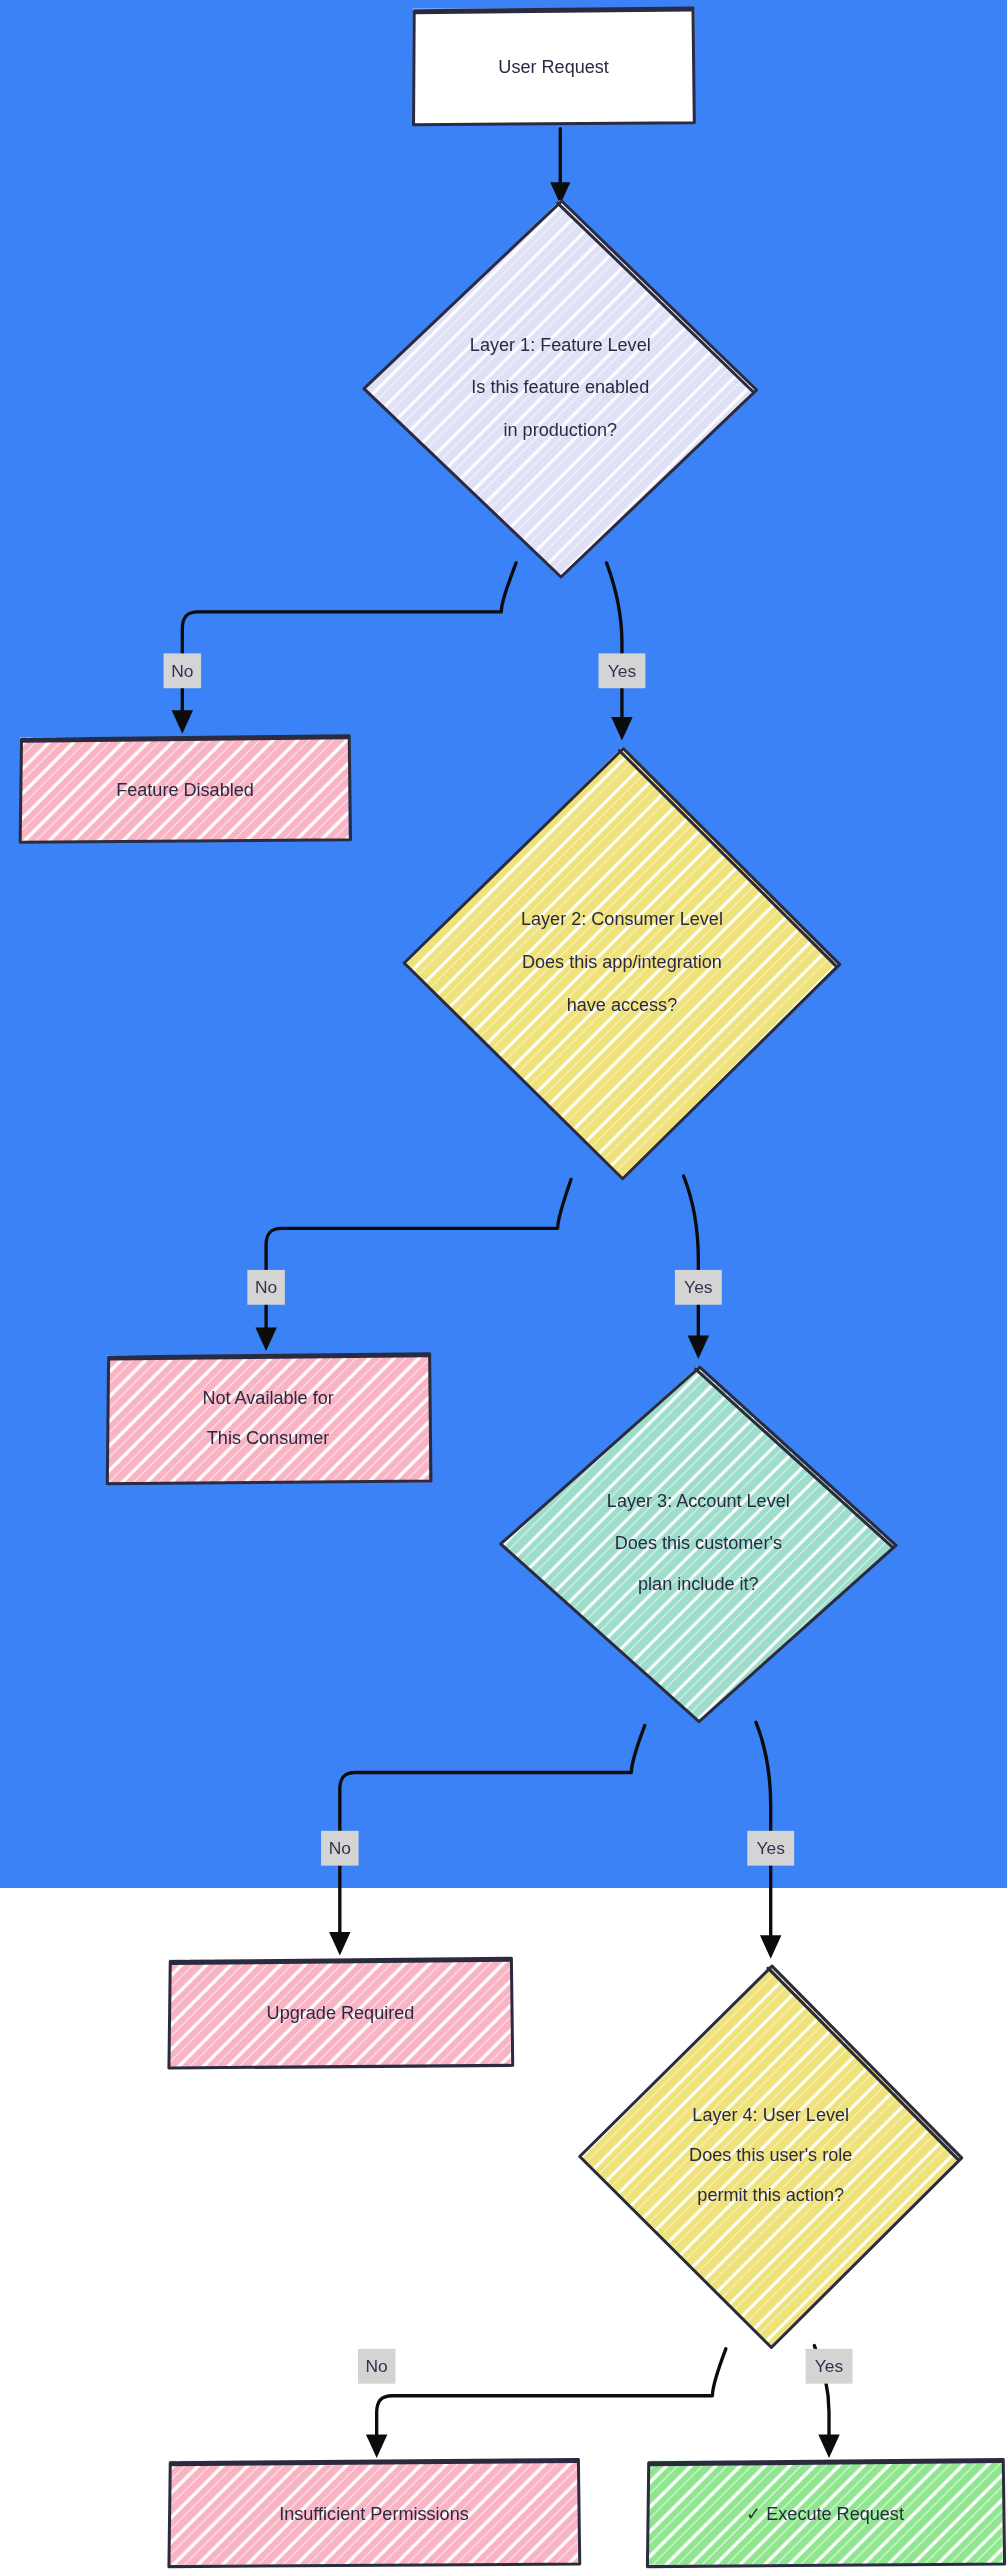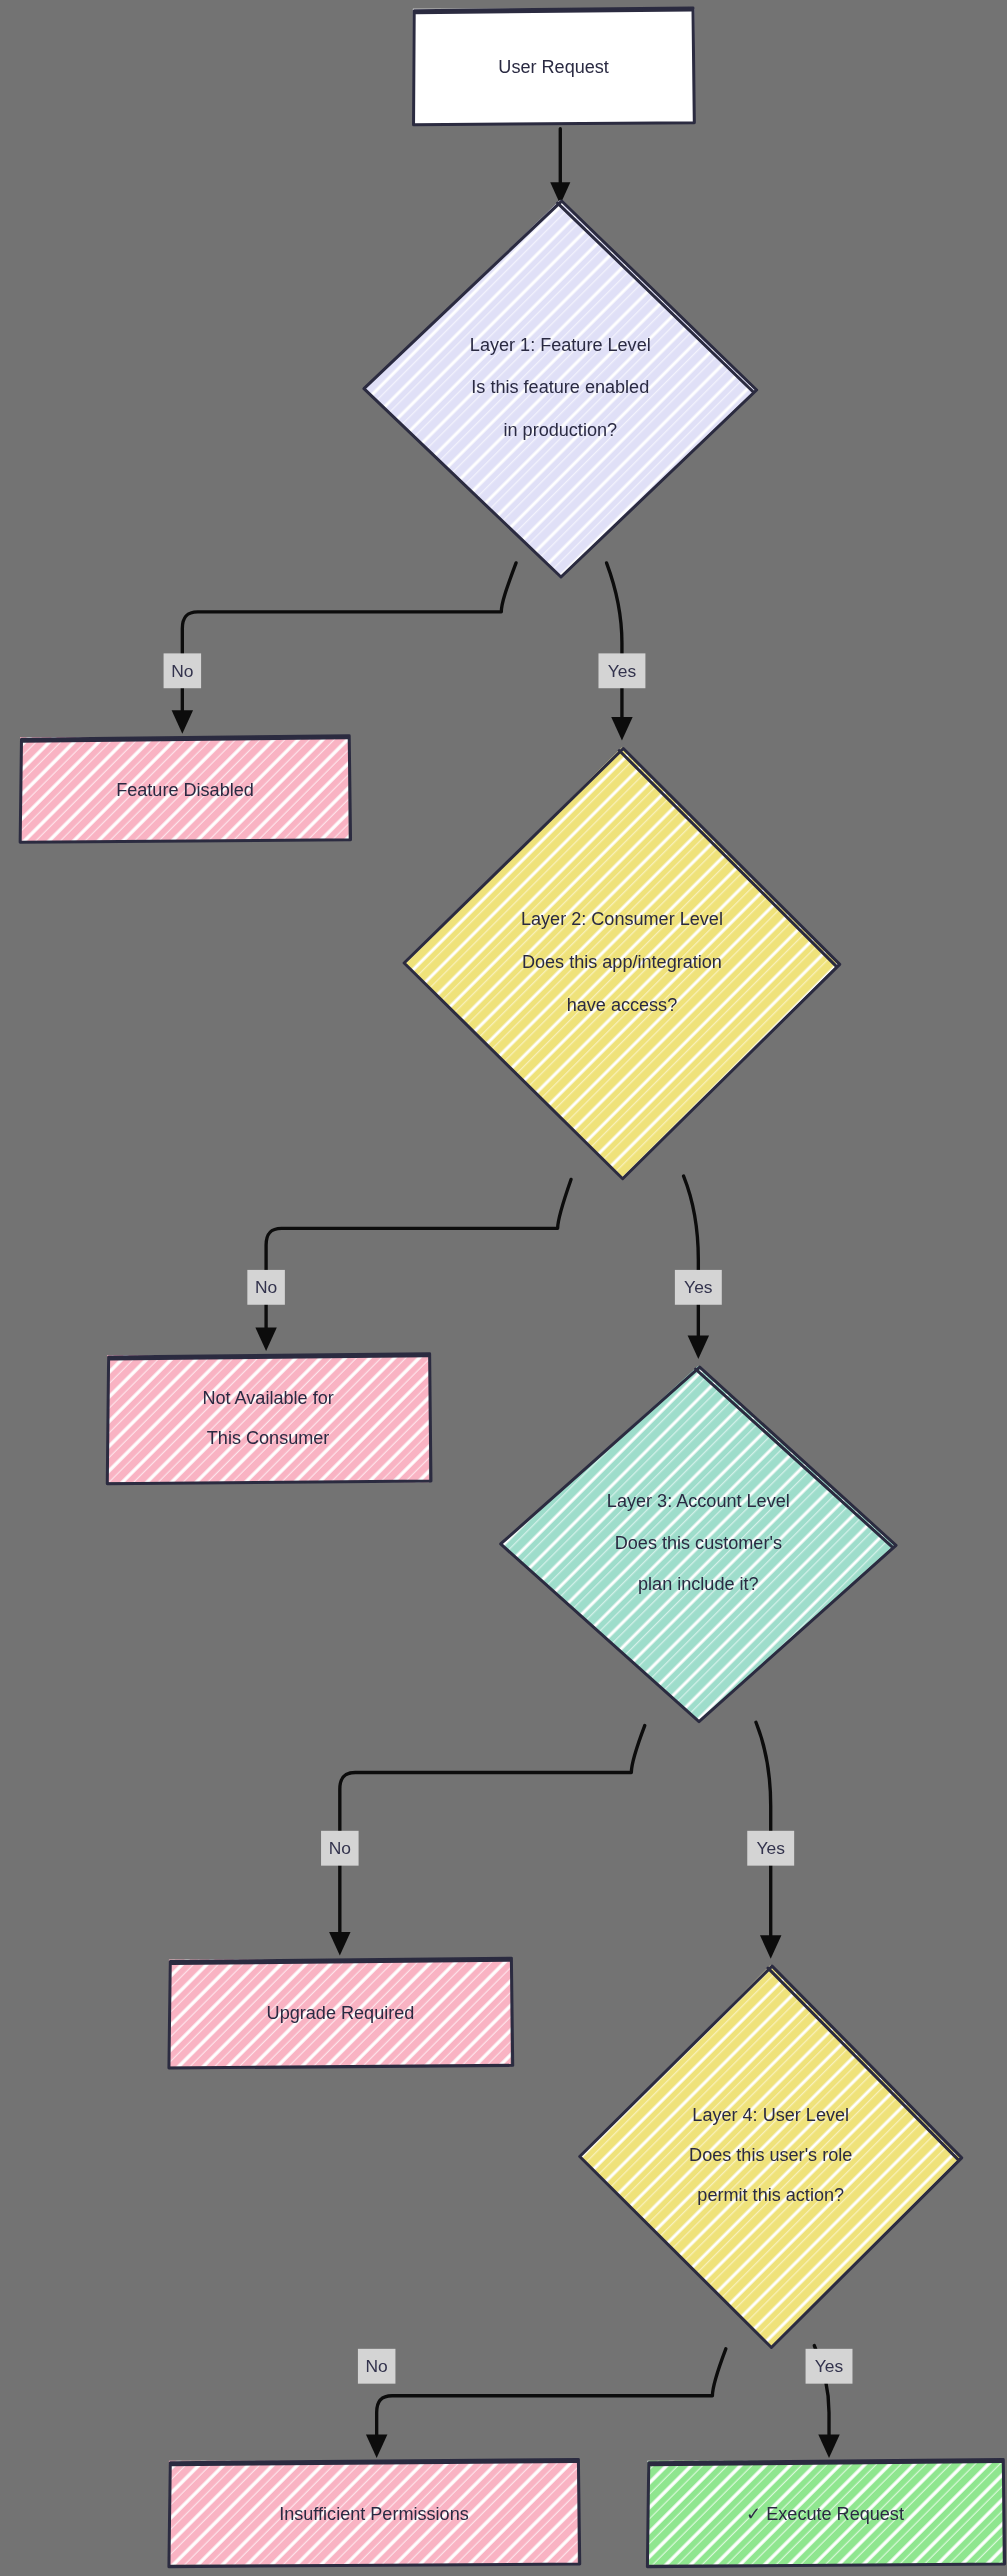--- a/index.html
+++ b/index.html
@@ -9,22 +9,22 @@
   }
   body {
     width: 1008px;
     height: 2576px;
     font-family: "Liberation Sans", sans-serif;
     overflow: hidden;
   }
   #flow-root {
     position: relative;
     width: 1008px;
-    height: 2576px;
-    background: #737373;
+    height: 1888px;
+    background: #3b82f6;
   }
   svg.flow-svg {
     display: block;
     width: 1008px;
     height: 2576px;
   }
   .node-label {
     font-family: "Liberation Sans", sans-serif;
     font-size: 27px;
     fill: #2a2a42;

